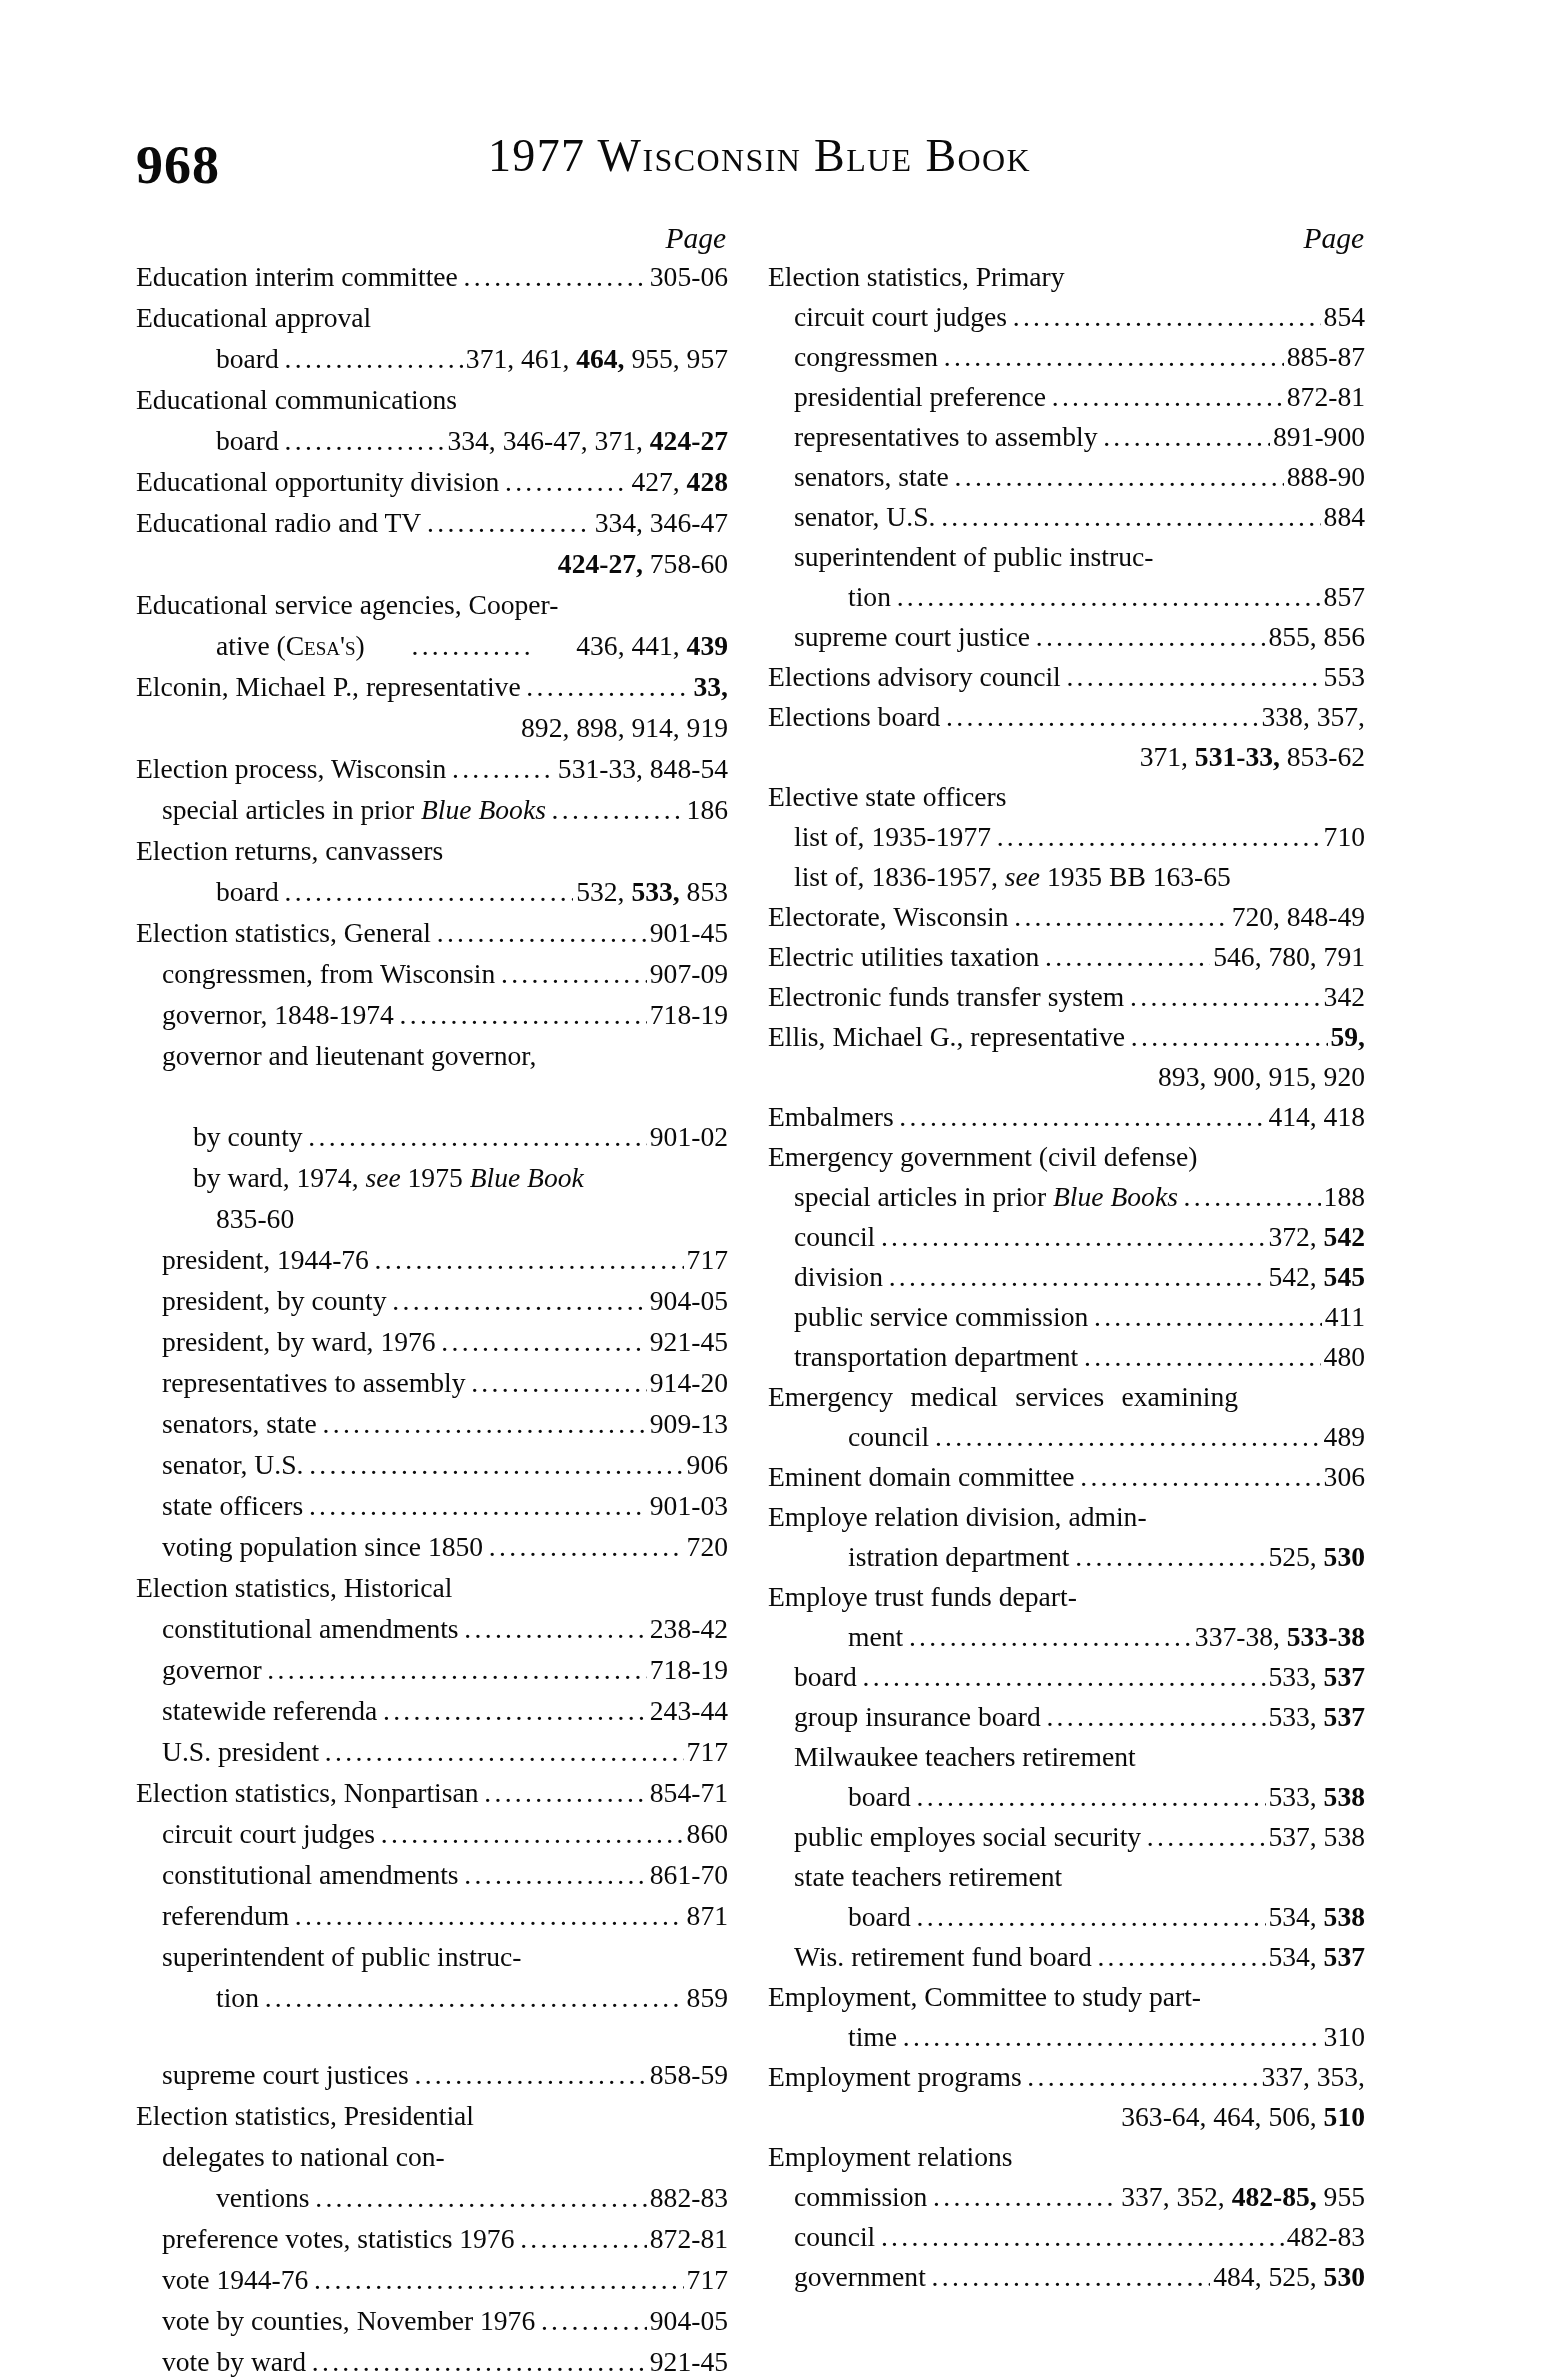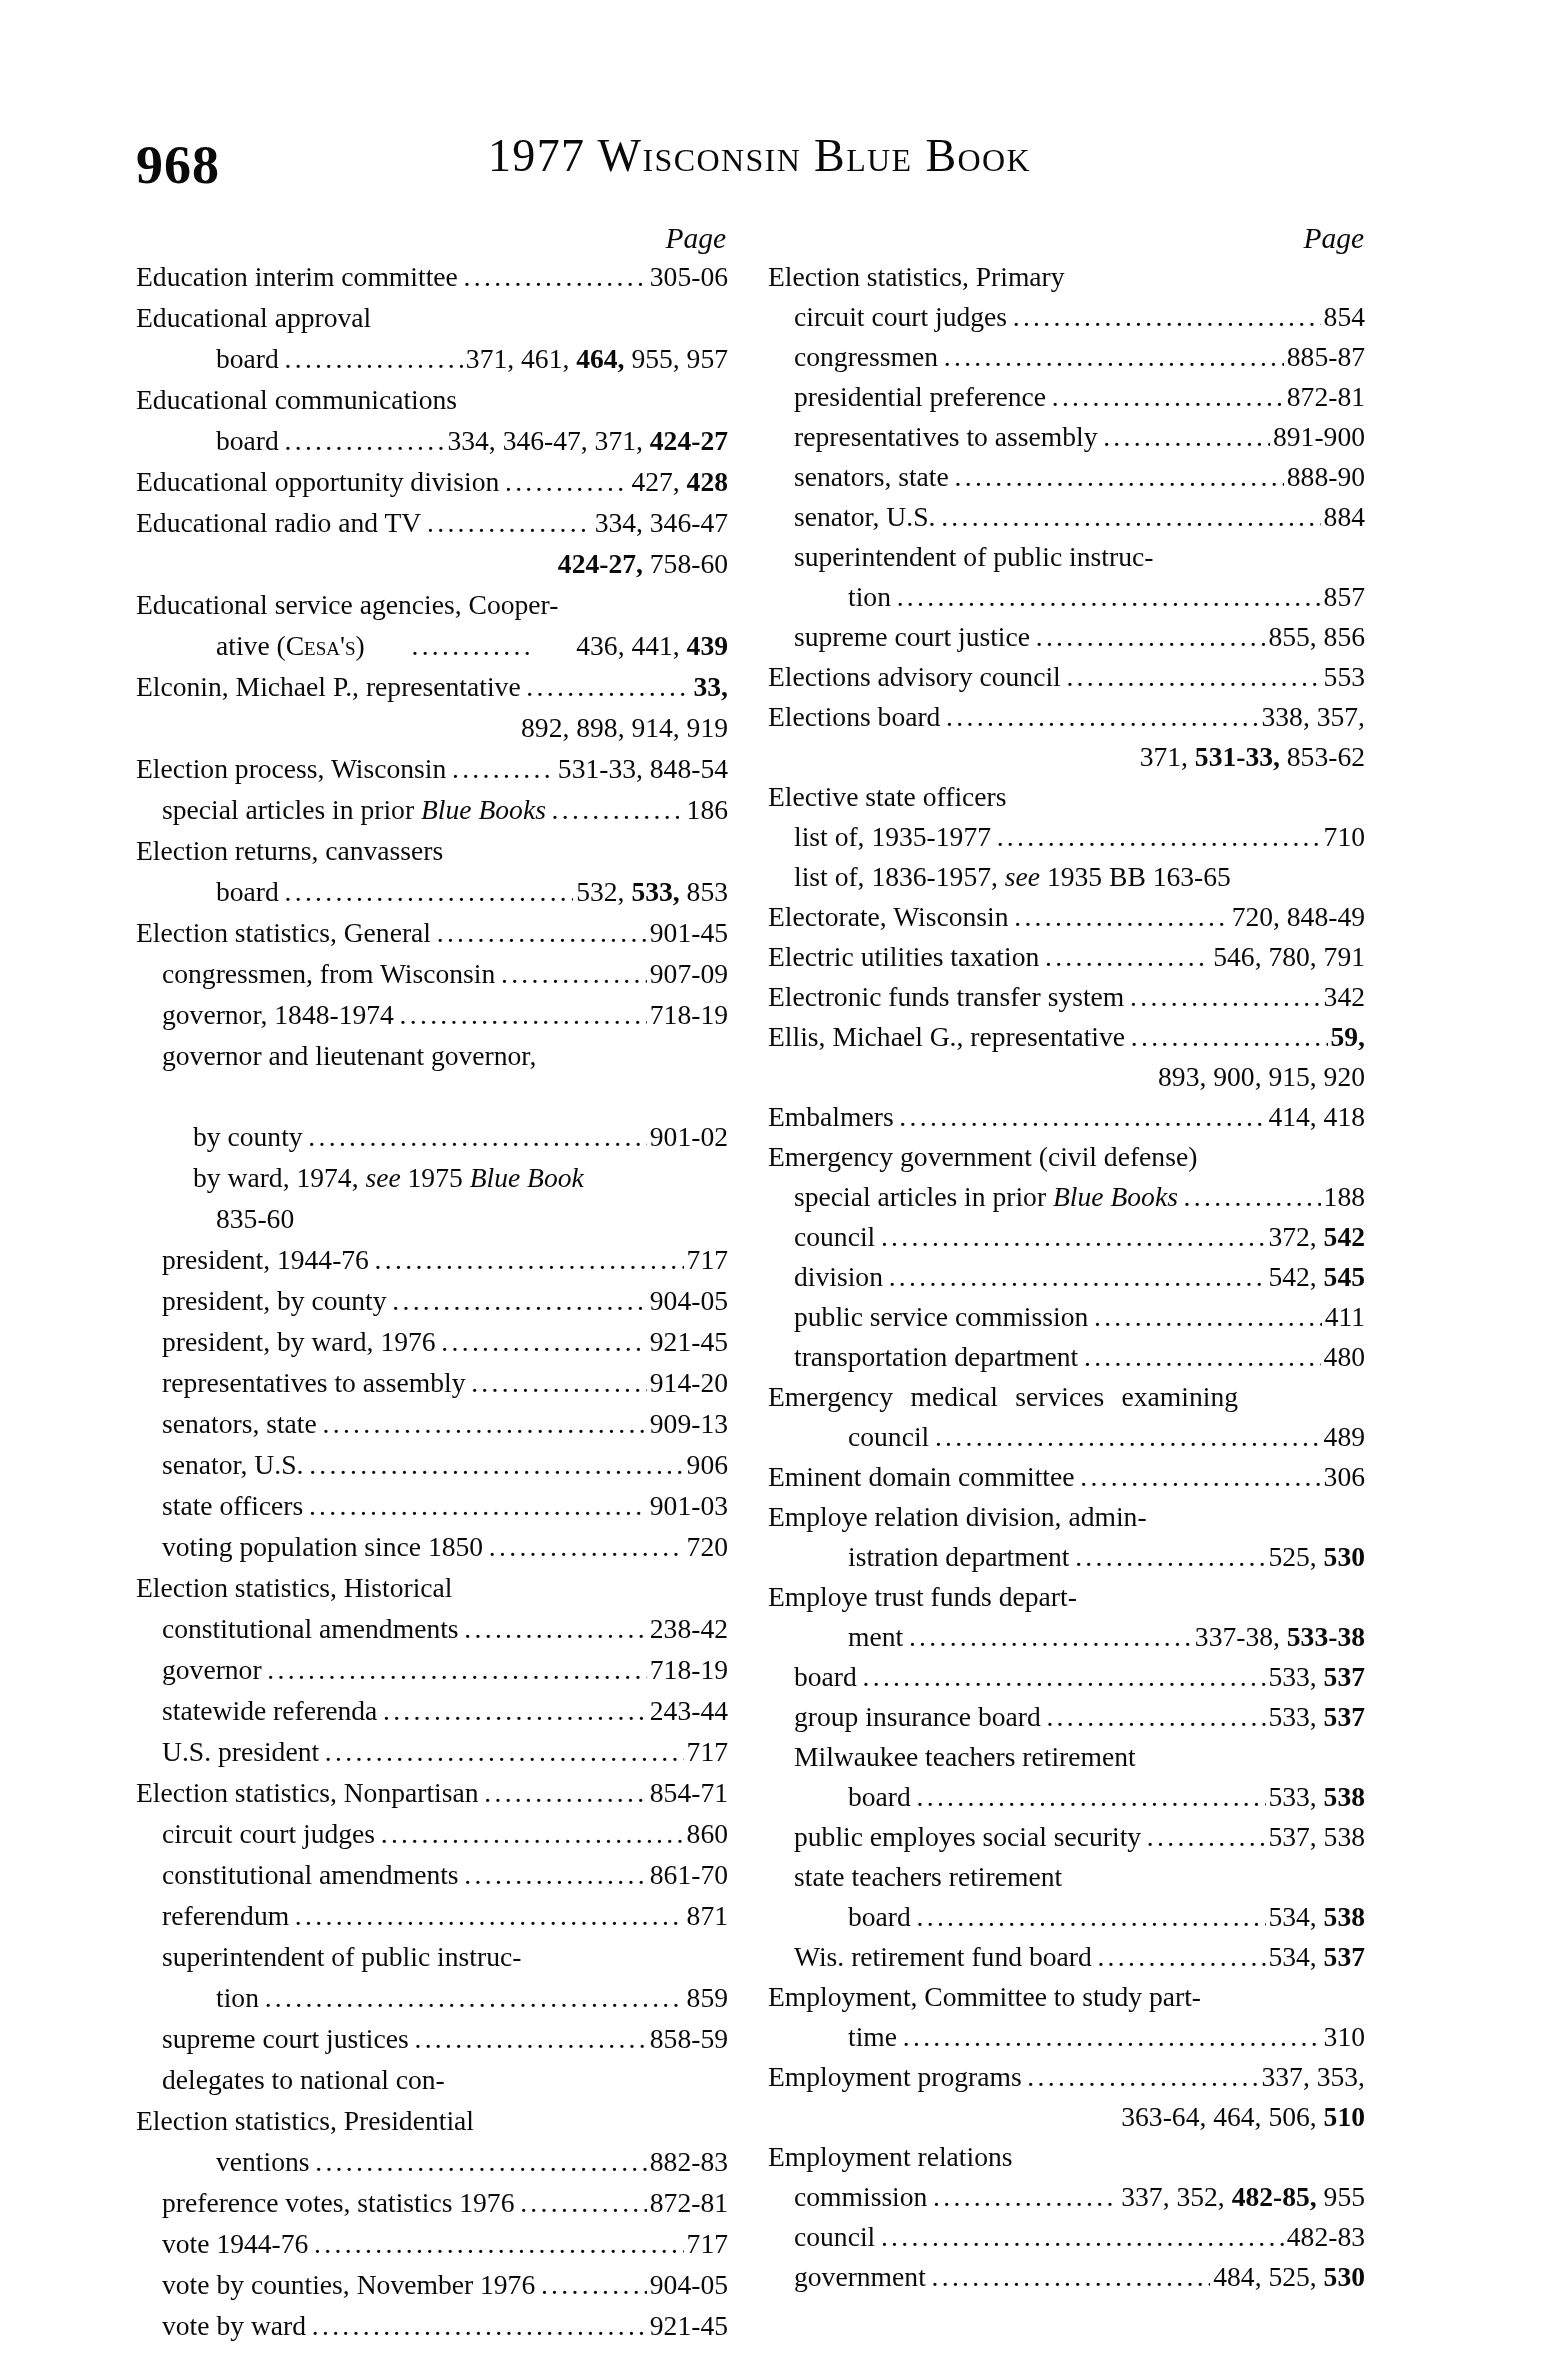--- a/index.html
+++ b/index.html
@@ -240,30 +240,30 @@
         <span class="num"><span class="seg">871</span></span>
       </div>
       <div class="line" style="padding-left: 26px;">
         <span class="txt"><span class="seg">superintendent of public instruc-</span></span>
       </div>
       <div class="line" style="padding-left: 80px;">
         <span class="txt"><span class="seg">tion</span></span>
         <span class="lead"></span>
         <span class="num"><span class="seg">859</span></span>
       </div>
-      <div class="line" style="padding-left: 26px;">
+      <div class="line" style="padding-left: 26px; margin-top: 36px;">
         <span class="txt"><span class="seg">supreme court justices</span></span>
         <span class="lead"></span>
         <span class="num"><span class="seg">858-59</span></span>
       </div>
+      <div class="line" style="padding-left: 0px;">
+        <span class="txt"><span class="seg">Election statistics, Presidential</span></span>
+      </div>
       <div class="line" style="padding-left: 26px;">
         <span class="txt"><span class="seg">delegates to national con-</span></span>
-      </div>
-      <div class="line" style="padding-left: 0px;">
-        <span class="txt"><span class="seg">Election statistics, Presidential</span></span>
       </div>
       <div class="line" style="padding-left: 80px;">
         <span class="txt"><span class="seg">ventions</span></span>
         <span class="lead"></span>
         <span class="num"><span class="seg">882-83</span></span>
       </div>
       <div class="line" style="padding-left: 26px;">
         <span class="txt"><span class="seg">preference votes, statistics 1976</span></span>
         <span class="lead"></span>
         <span class="num"><span class="seg">872-81</span></span>

